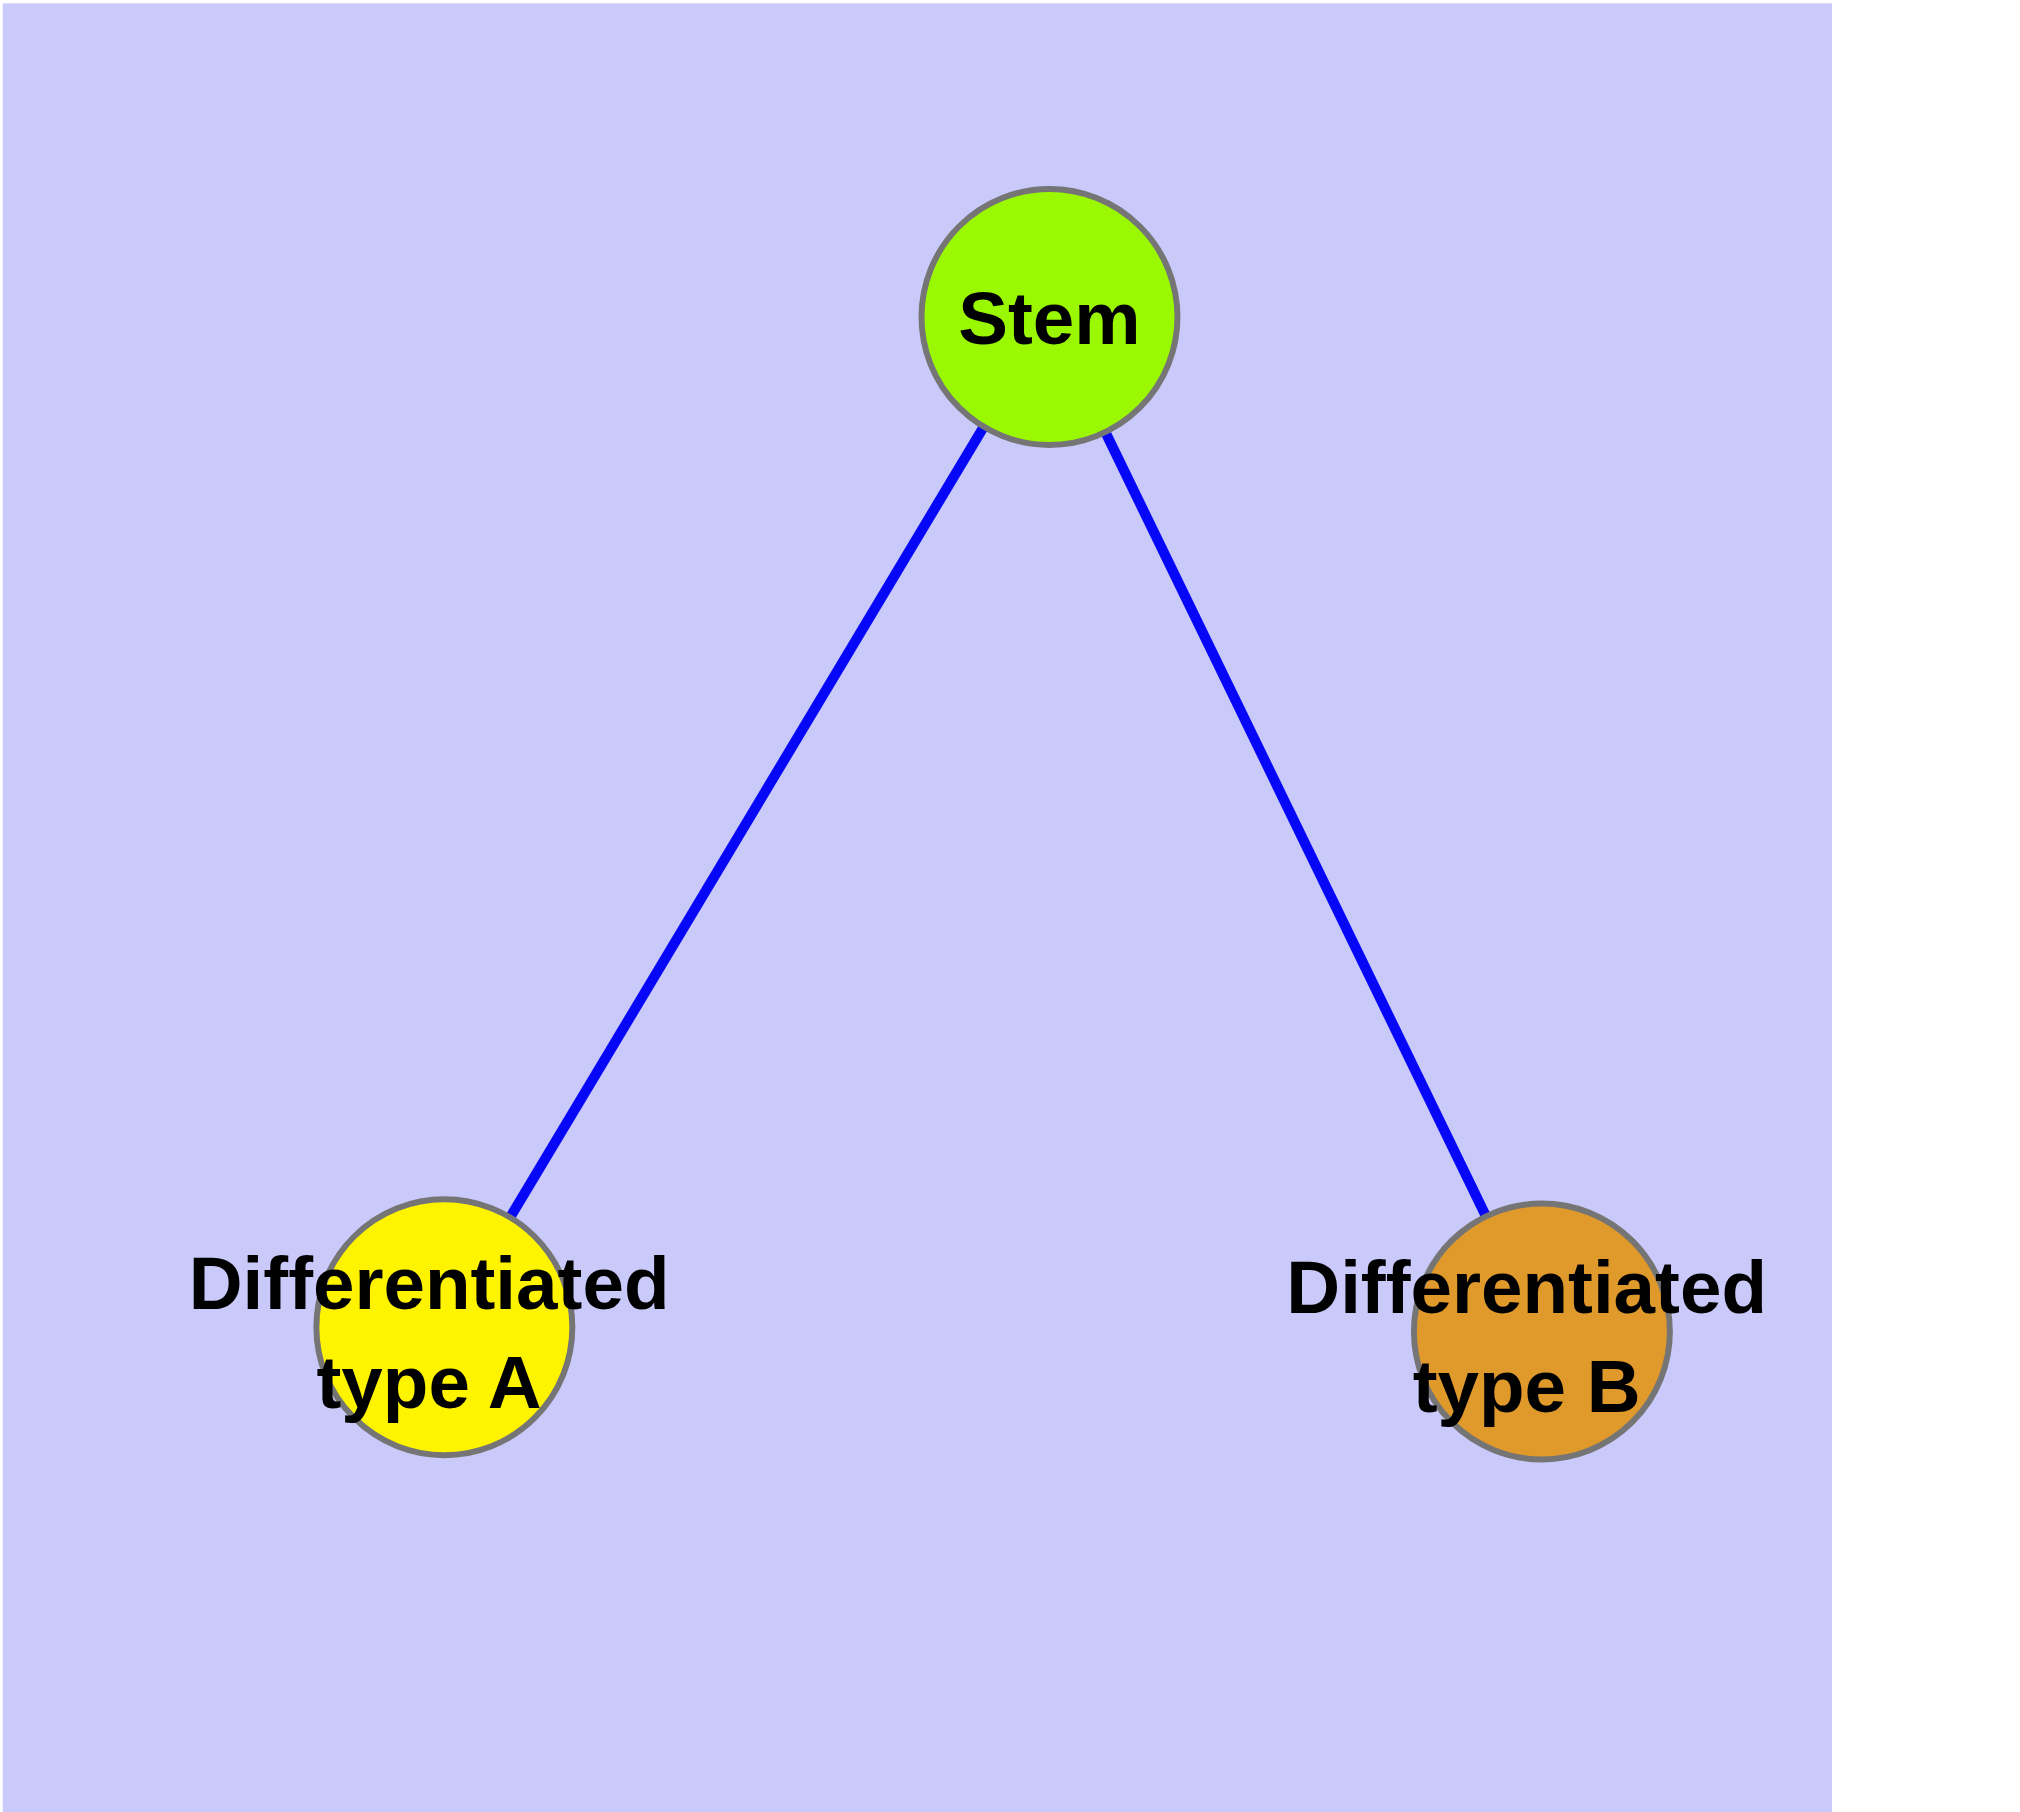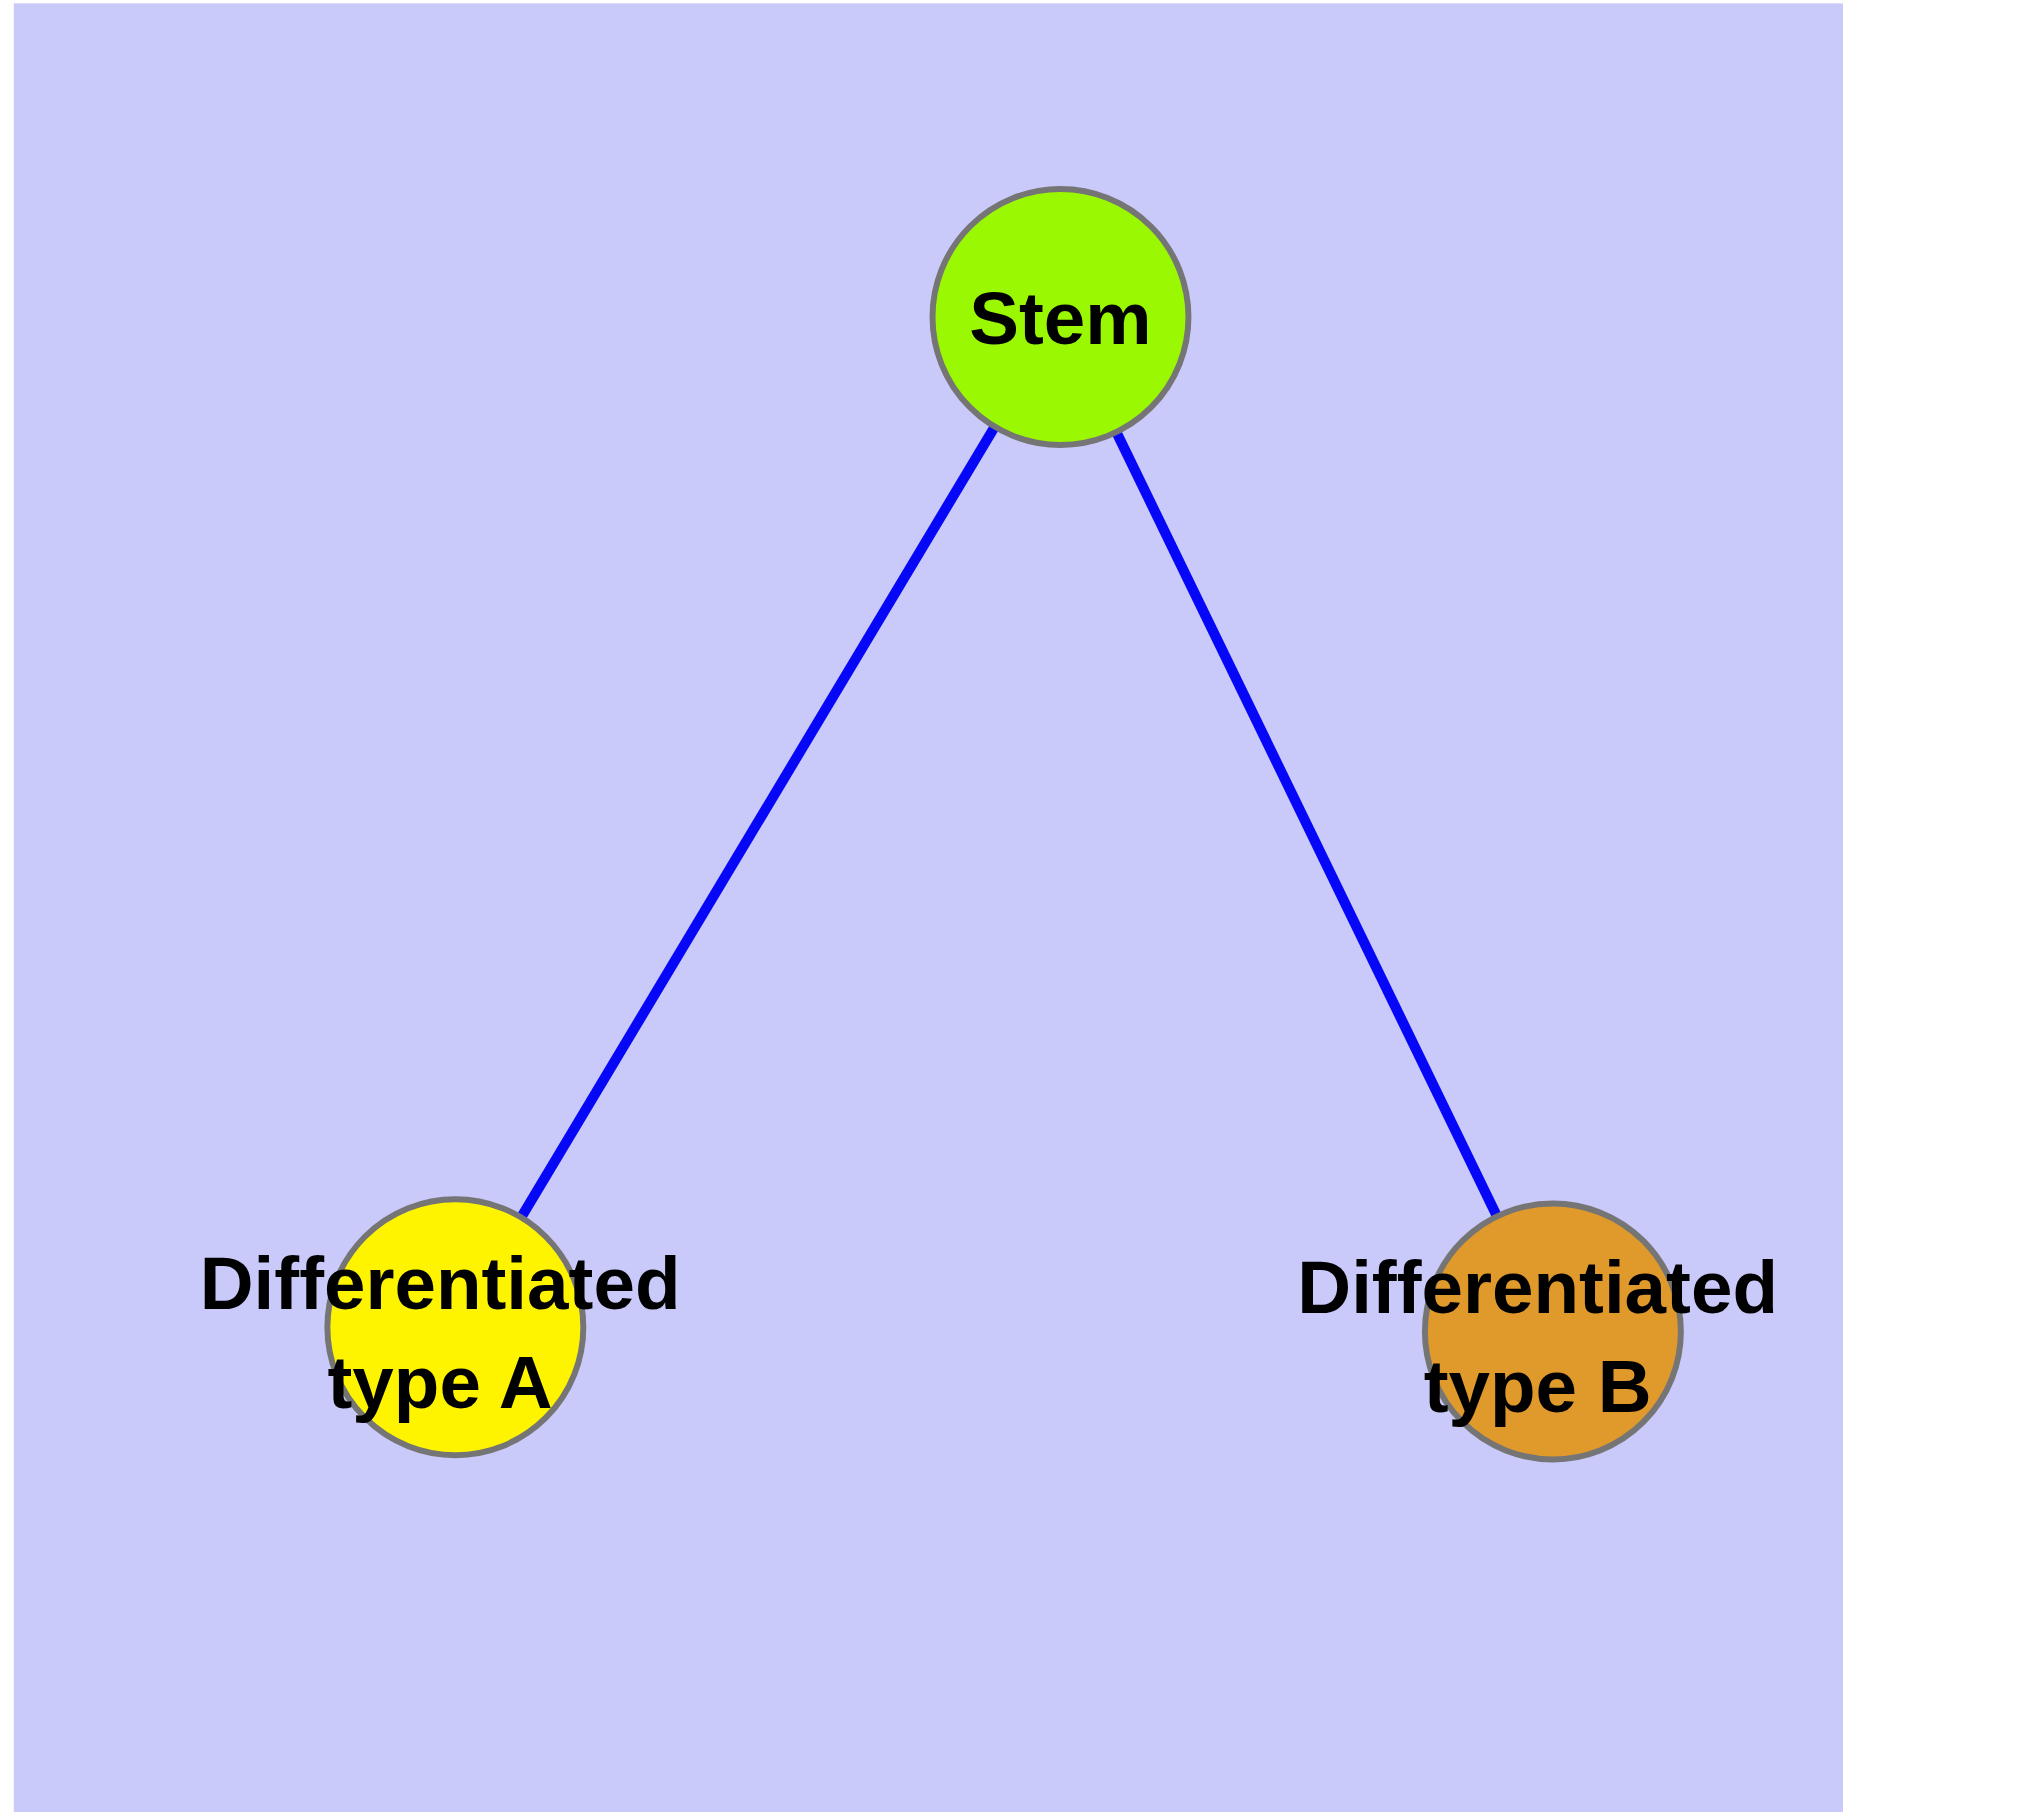--- a/index.html
+++ b/index.html
@@ -2,21 +2,20 @@
 <html style="font-size:13.6px"><head>
 <meta charset="utf-8">
 <style>
   html, body { margin: 0; padding: 0; background: #ffffff; }
   .stage {
     position: relative;
     width: 1832px;
     height: 1812px;
     overflow: hidden;
     background: #ffffff;
-    padding-left: 11px;
   }
   svg { display: block; }
   .node-label {
     font-family: "Liberation Sans", sans-serif;
     font-weight: bold;
   }
 </style>
 </head>
 <body>
 

